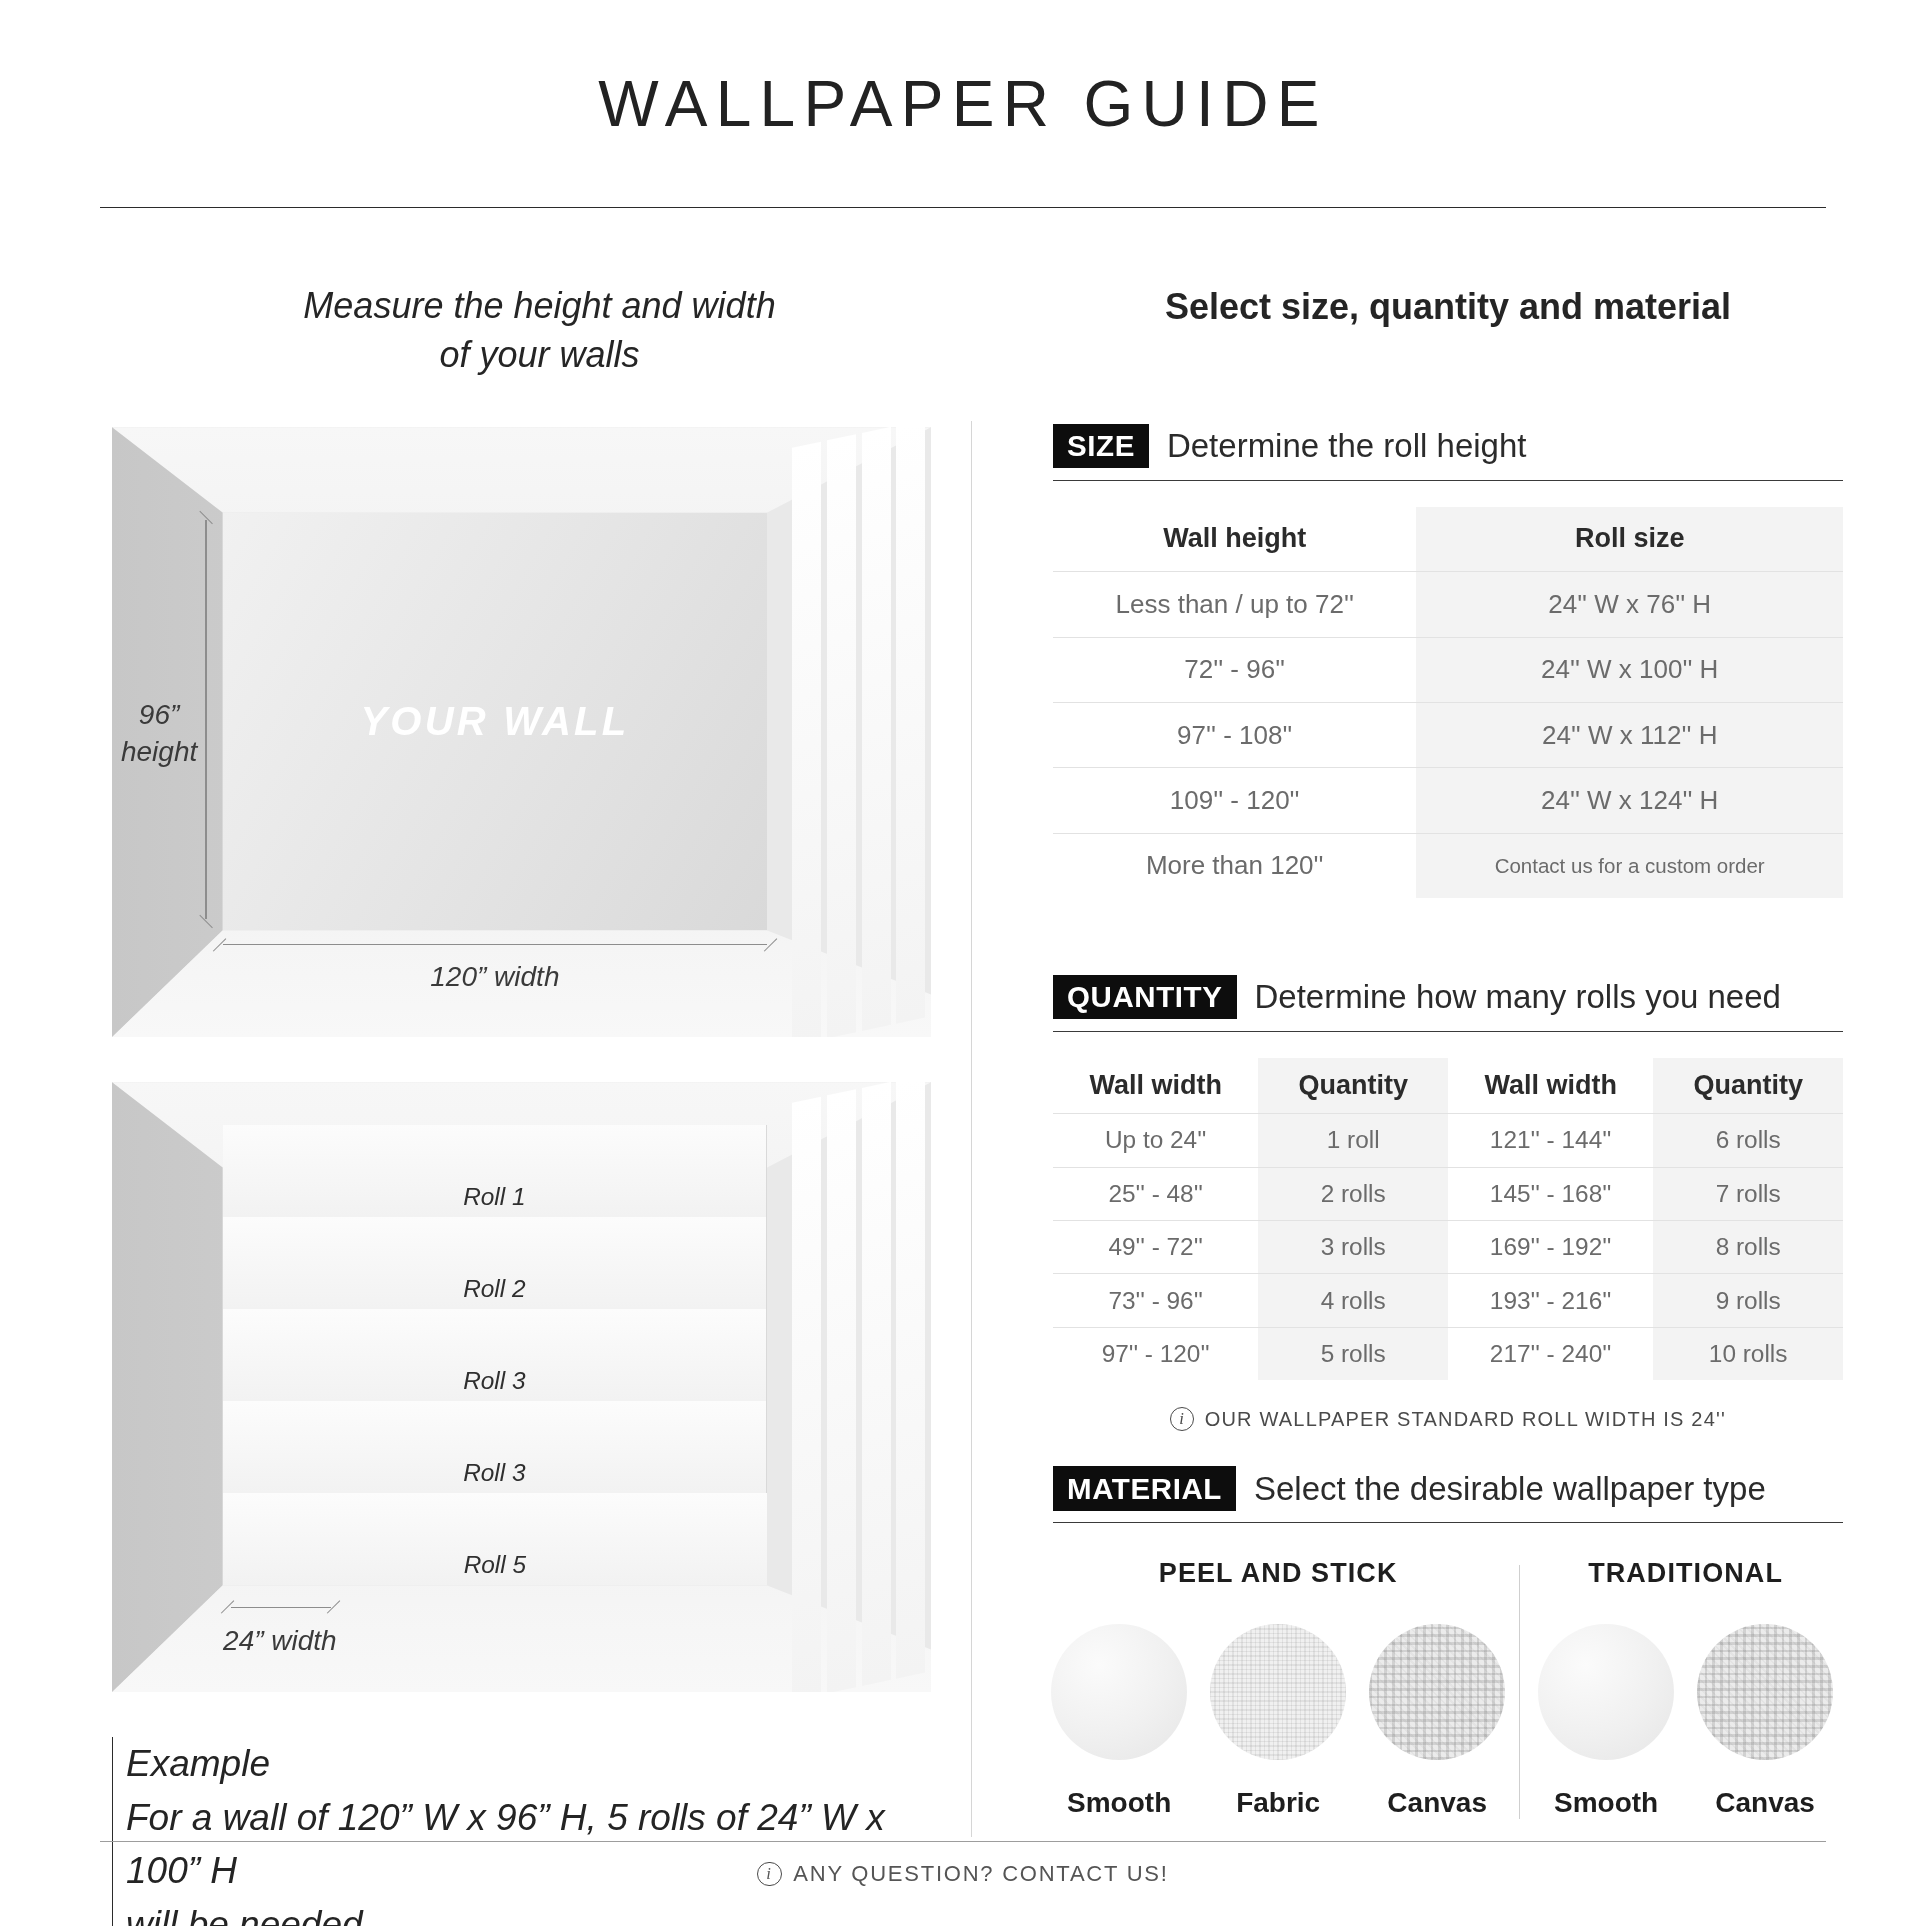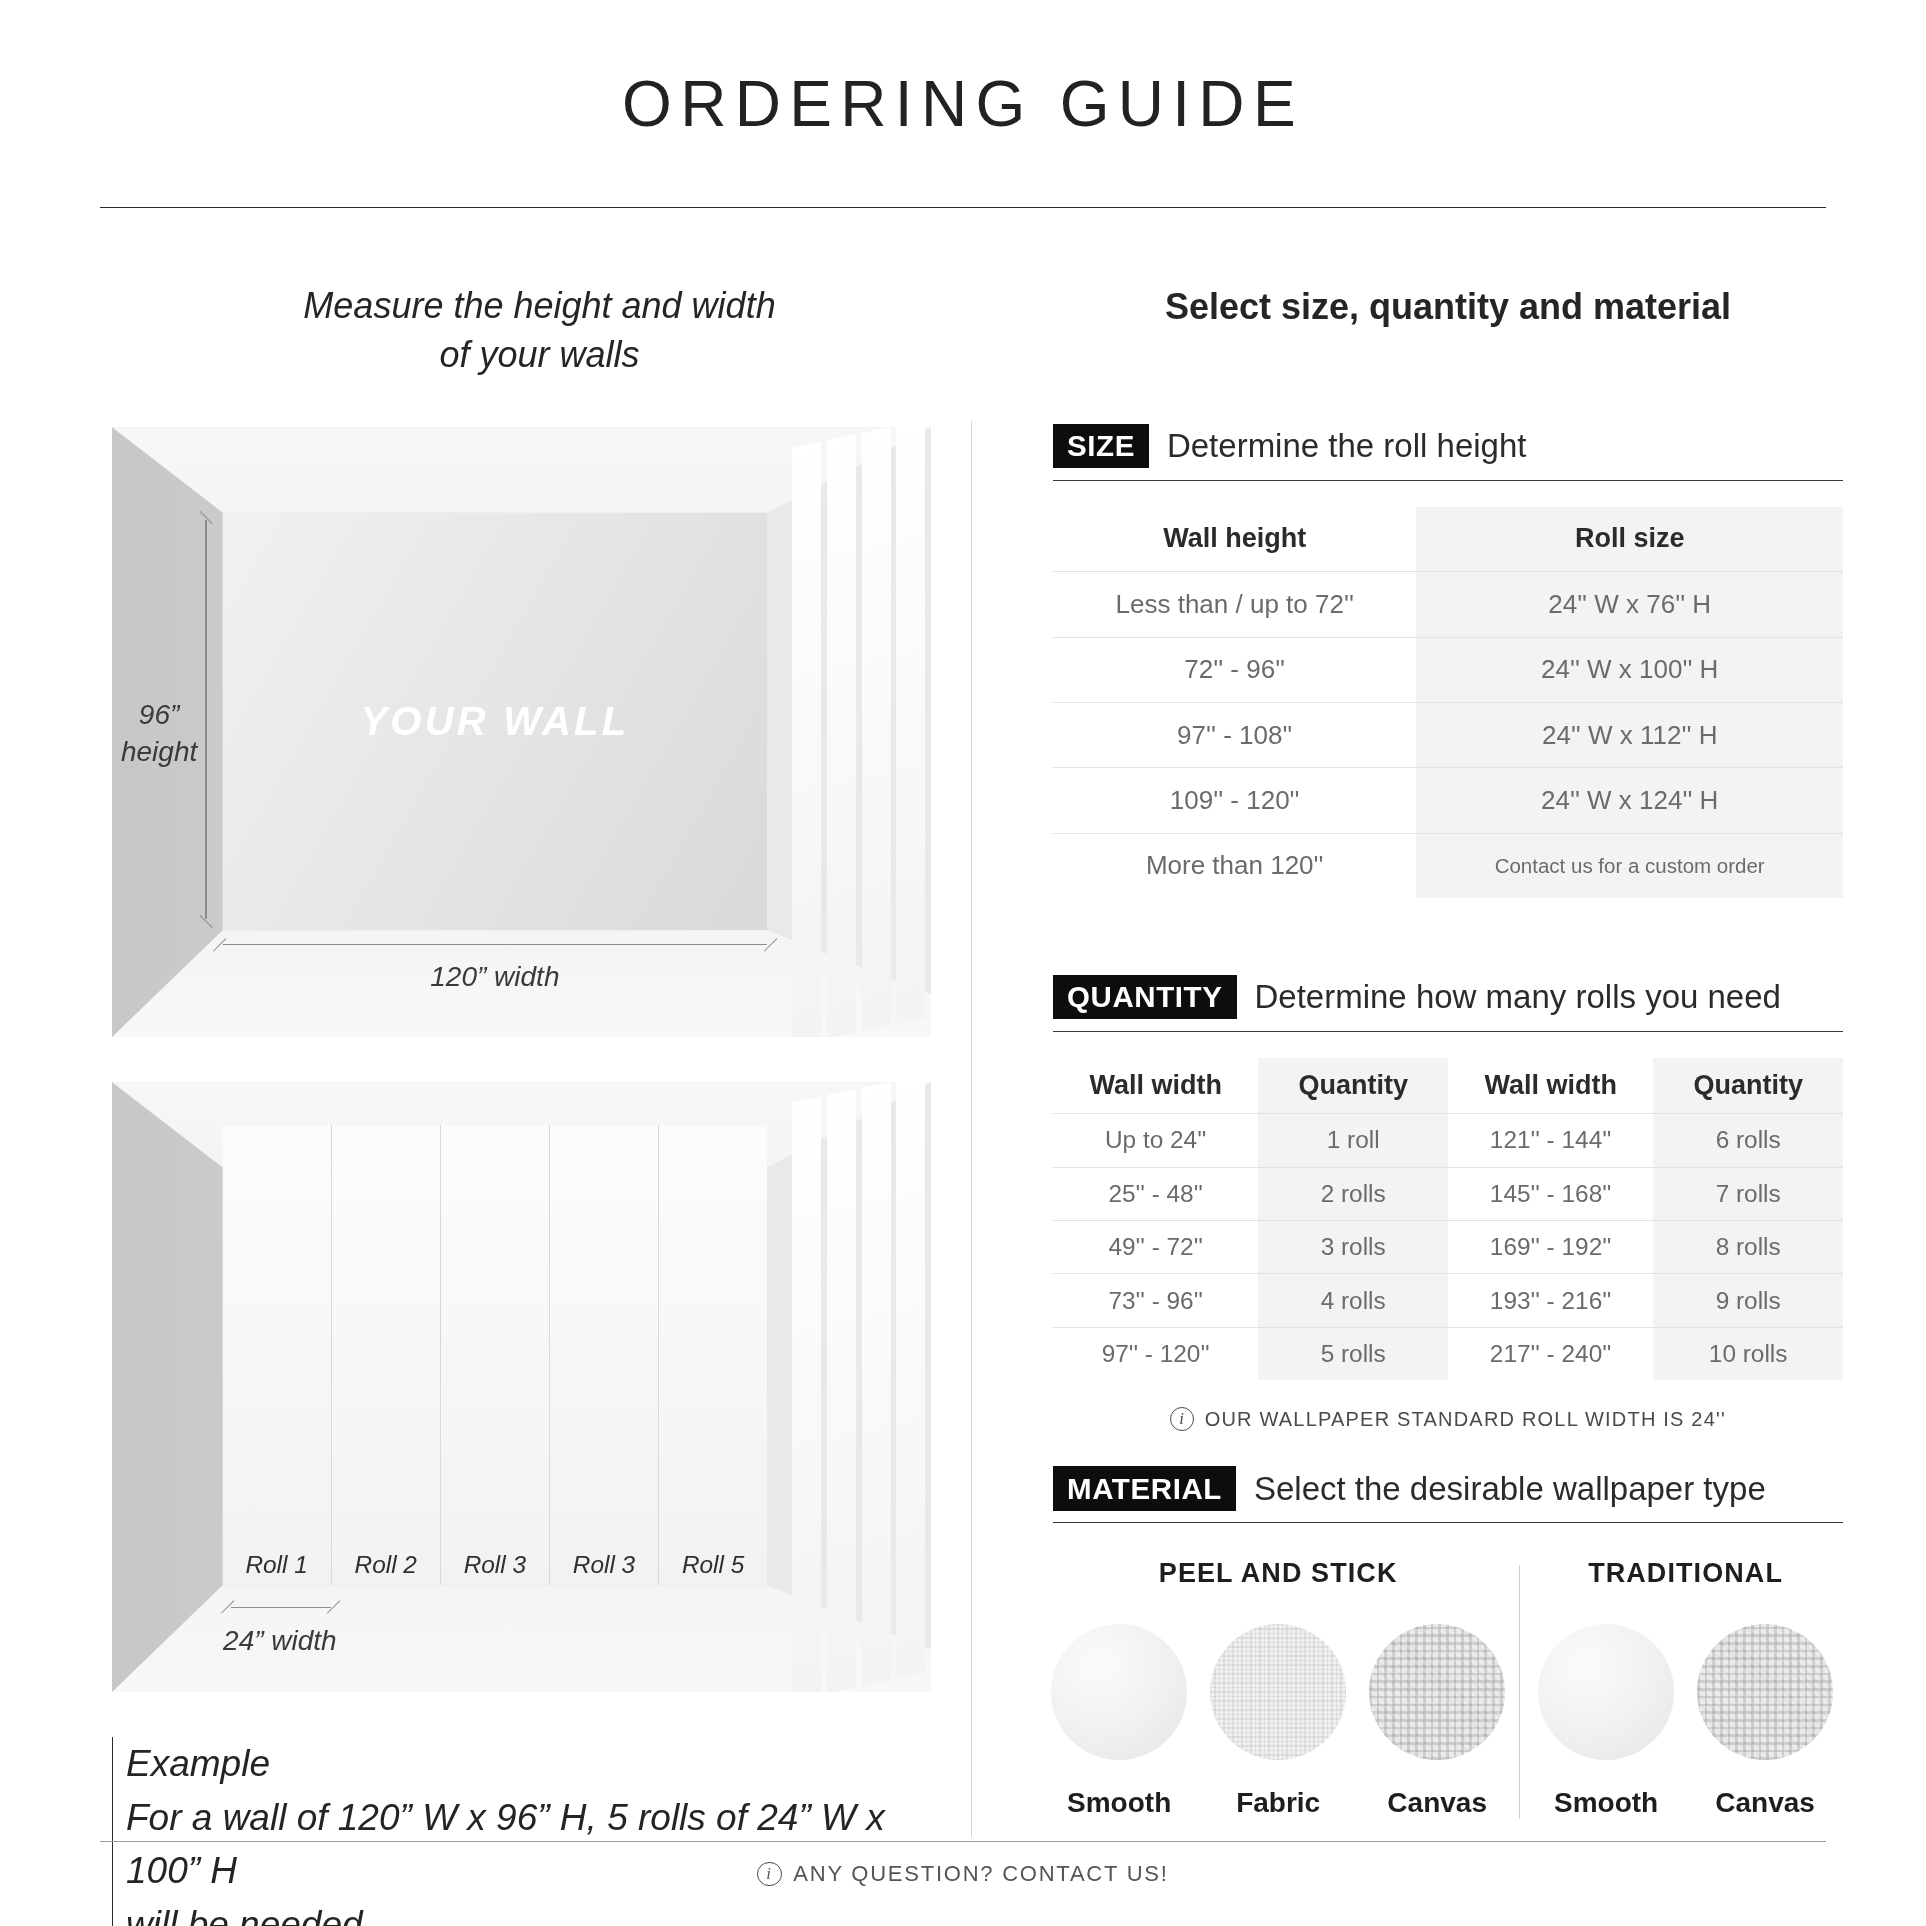--- a/index.html
+++ b/index.html
@@ -68,20 +68,21 @@
     text-align: center; font-size: 28px; line-height: 1.35; color: #3a3a3a;
   }
   .width-label {
     position: absolute; left: 13.5%; top: 87.5%; width: 66.5%;
     text-align: center; font-size: 28px; color: #3a3a3a;
   }
 
   .panels {
     position: absolute; left: 13.5%; top: 7%; width: 66.5%; height: 75.5%;
     display: flex;
+    flex-direction: column;
   }
   .panel {
     flex: 1; position: relative;
     background: linear-gradient(180deg,#fcfcfc 0%,#f2f2f2 100%);
     border-right: 1.3px solid #d9d9d9;
   }
   .panel:last-child { border-right: none; }
   .panel-label {
     position: absolute; bottom: 6.4px; left: 0; width: 100%;
     text-align: center; font-size: 24.4px; color: #2f2f2f;
@@ -176,21 +177,21 @@
   }
   .footer {
     position: absolute; top: 1861px; left: 0; width: 100%;
     display: flex; align-items: center; justify-content: center; gap: 11.6px;
     font-size: 22px; letter-spacing: 0.08em; color: #555555;
   }
 </style>
 </head>
 <body>
 
-<h1 class="page-title">ORDERING GUIDE</h1>
+<h1 class="page-title">WALLPAPER GUIDE</h1>
 <div class="top-rule"></div>
 <div class="col-divider"></div>
 
 <div class="left-col">
   <div class="left-heading">
     <div>Measure the height and width</div>
     <div>of your walls</div>
   </div>
 
   <div class="room">

